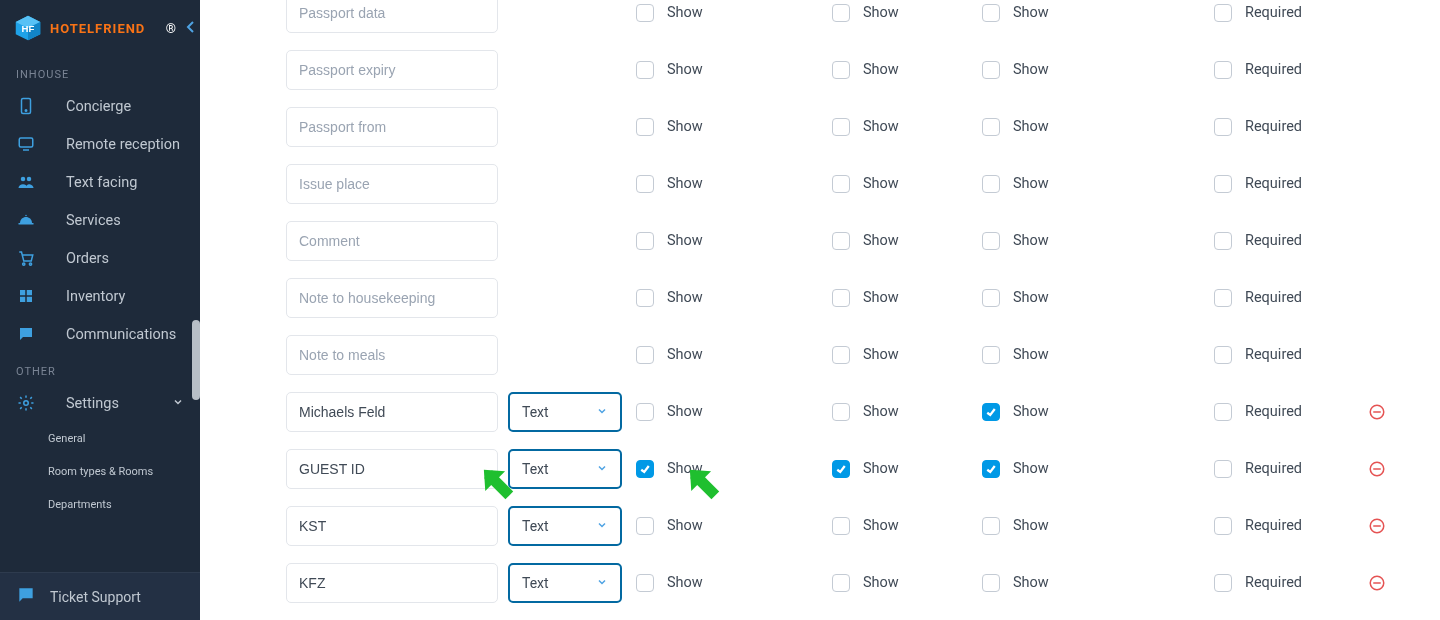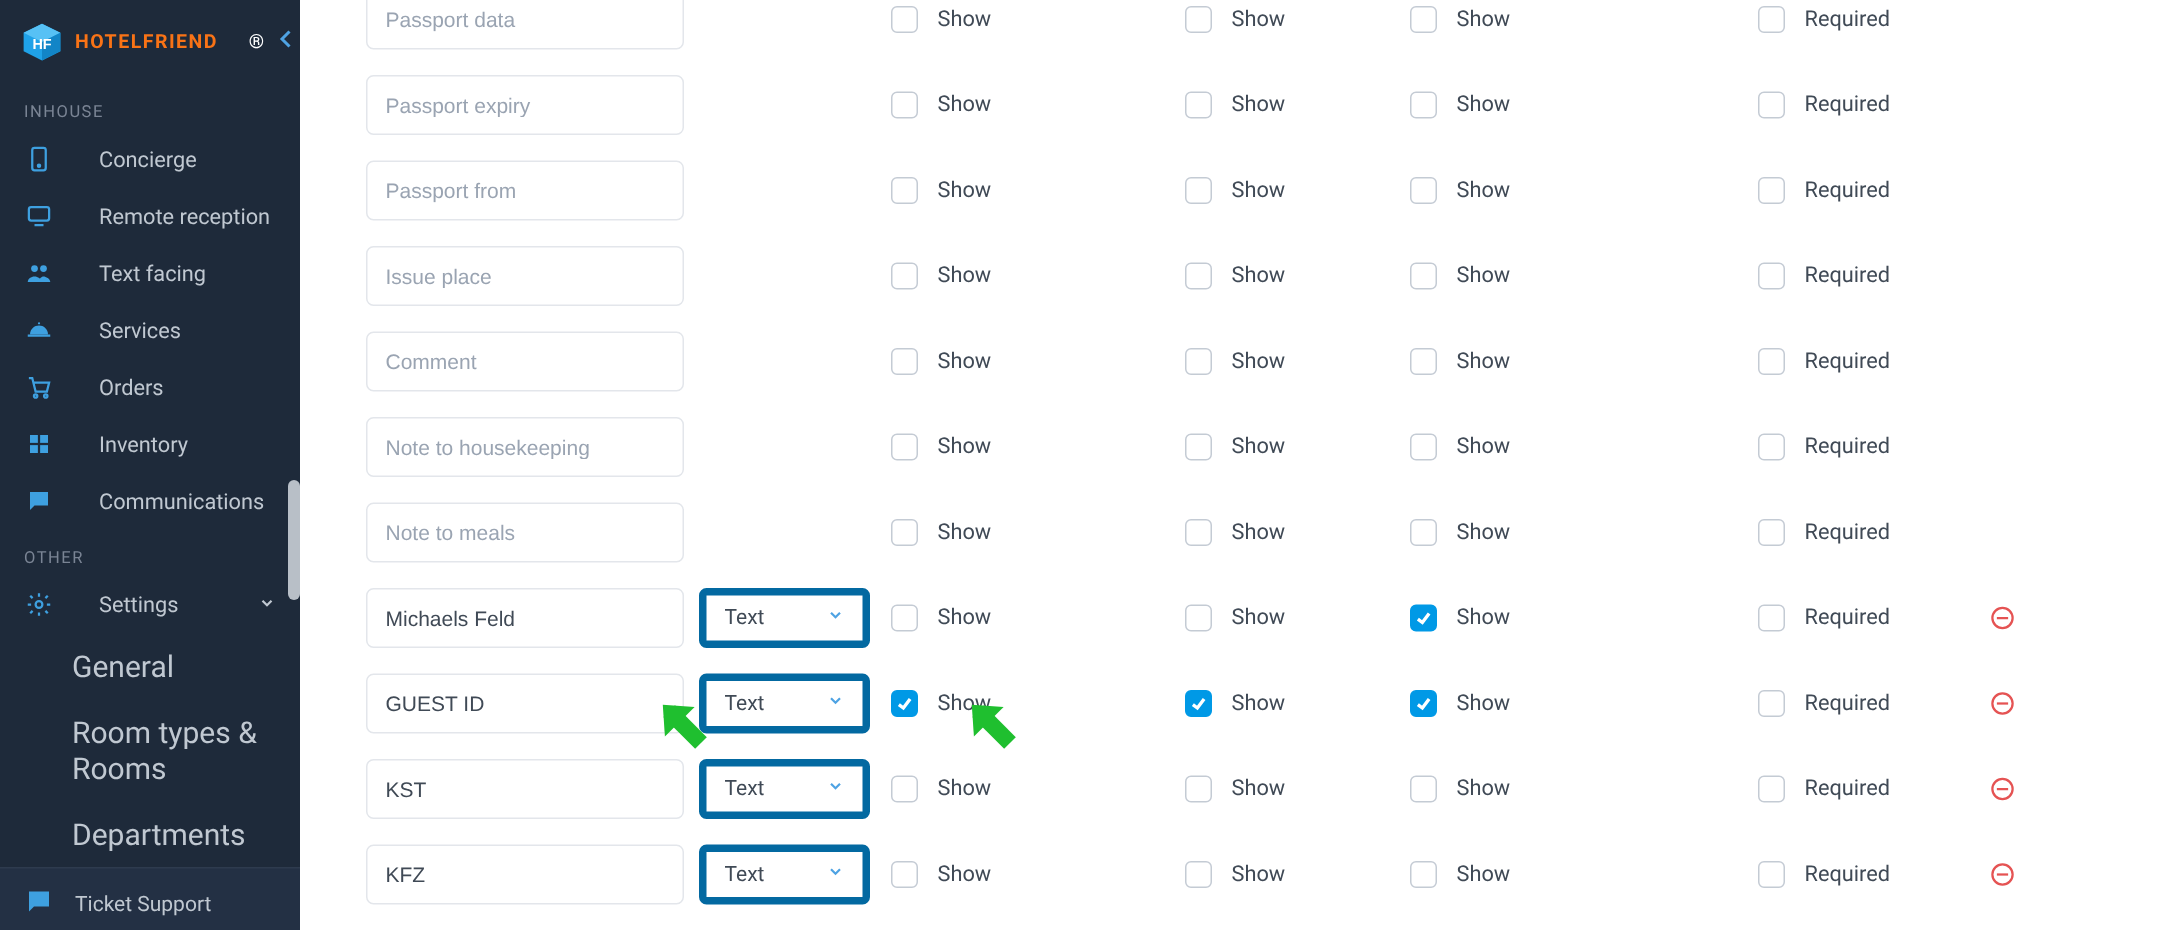--- a/index.html
+++ b/index.html
@@ -52,21 +52,21 @@
     cursor: pointer;
     color: #c0c8d1;
     font-size: 14.5px;
   }
   .nav-item .icon-slot { width: 20px; display:flex; align-items:center; justify-content:center; }
   .nav-item .chev { margin-left: auto; }
   .sub-item {
     padding: 10px 16px 10px 48px;
     cursor: pointer;
     color: #c0c8d1;
-    font-size: 20px;
+    font-size: 11px;
   }
   .ticket-support {
     margin-top: auto;
     display: flex; align-items: center; gap: 14px;
     padding: 12px 16px;
     background: #233044;
     border-top: 1px solid #2e3b4e;
     cursor: pointer;
   }
   .scroll-indicator {
@@ -75,20 +75,21 @@
     width: 8px; height: 80px;
     background: #b8bfc7;
     border-radius: 4px;
   }
   
   .main {
     flex: 1;
     padding: 0 0 0 44px;
     overflow: hidden;
     position: relative;
+    margin-left: 42px;
   }
   .rows { display: flex; flex-direction: column; }
   .row {
     display: flex;
     align-items: center;
     height: 57px;
     gap: 0;
   }
   .field-input {
     width: 212px;
@@ -96,21 +97,21 @@
     border: 1px solid #e3e6eb;
     border-radius: 5px;
     padding: 0 12px;
     font-size: 14px;
     color: #404a56;
   }
   .field-input::placeholder { color: #9aa4b2; }
   .type-select {
     width: 114px;
     height: 40px;
-    border: 5px solid #0369a1;
+    border: 2px solid #0369a1;
     border-radius: 5px;
     padding: 0 12px;
     font-size: 14px;
     color: #404a56;
     display: flex; align-items: center; justify-content: space-between;
     margin-left: 10px;
     cursor: pointer;
   }
   .name-col { width: 212px; }
   .type-col { width: 124px; }

